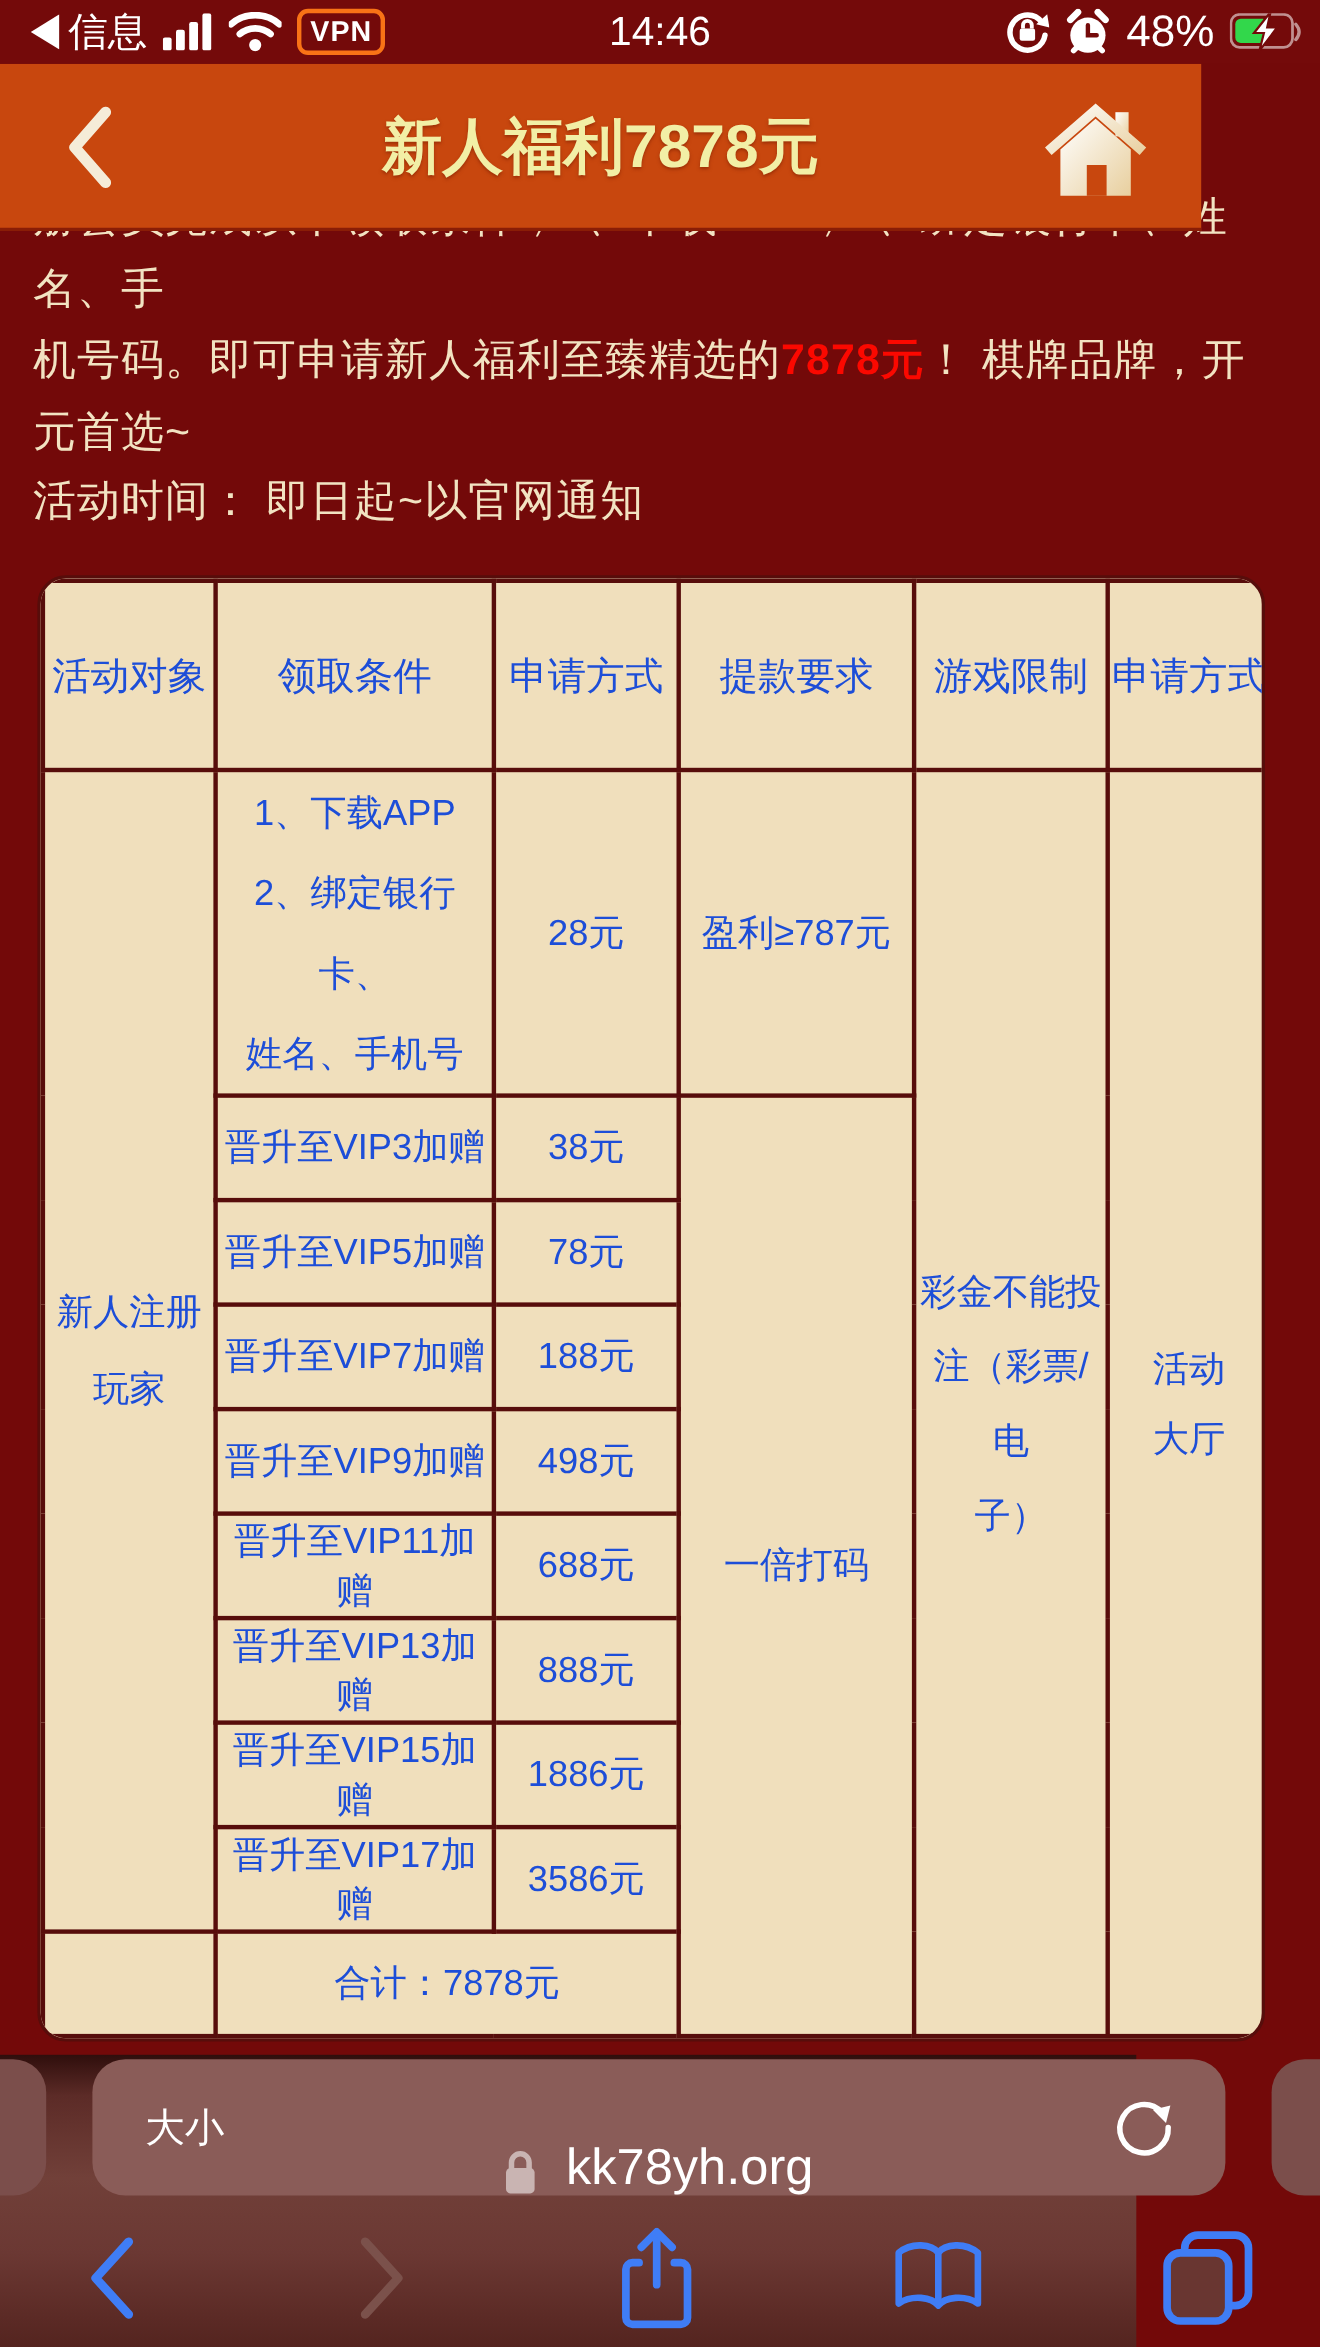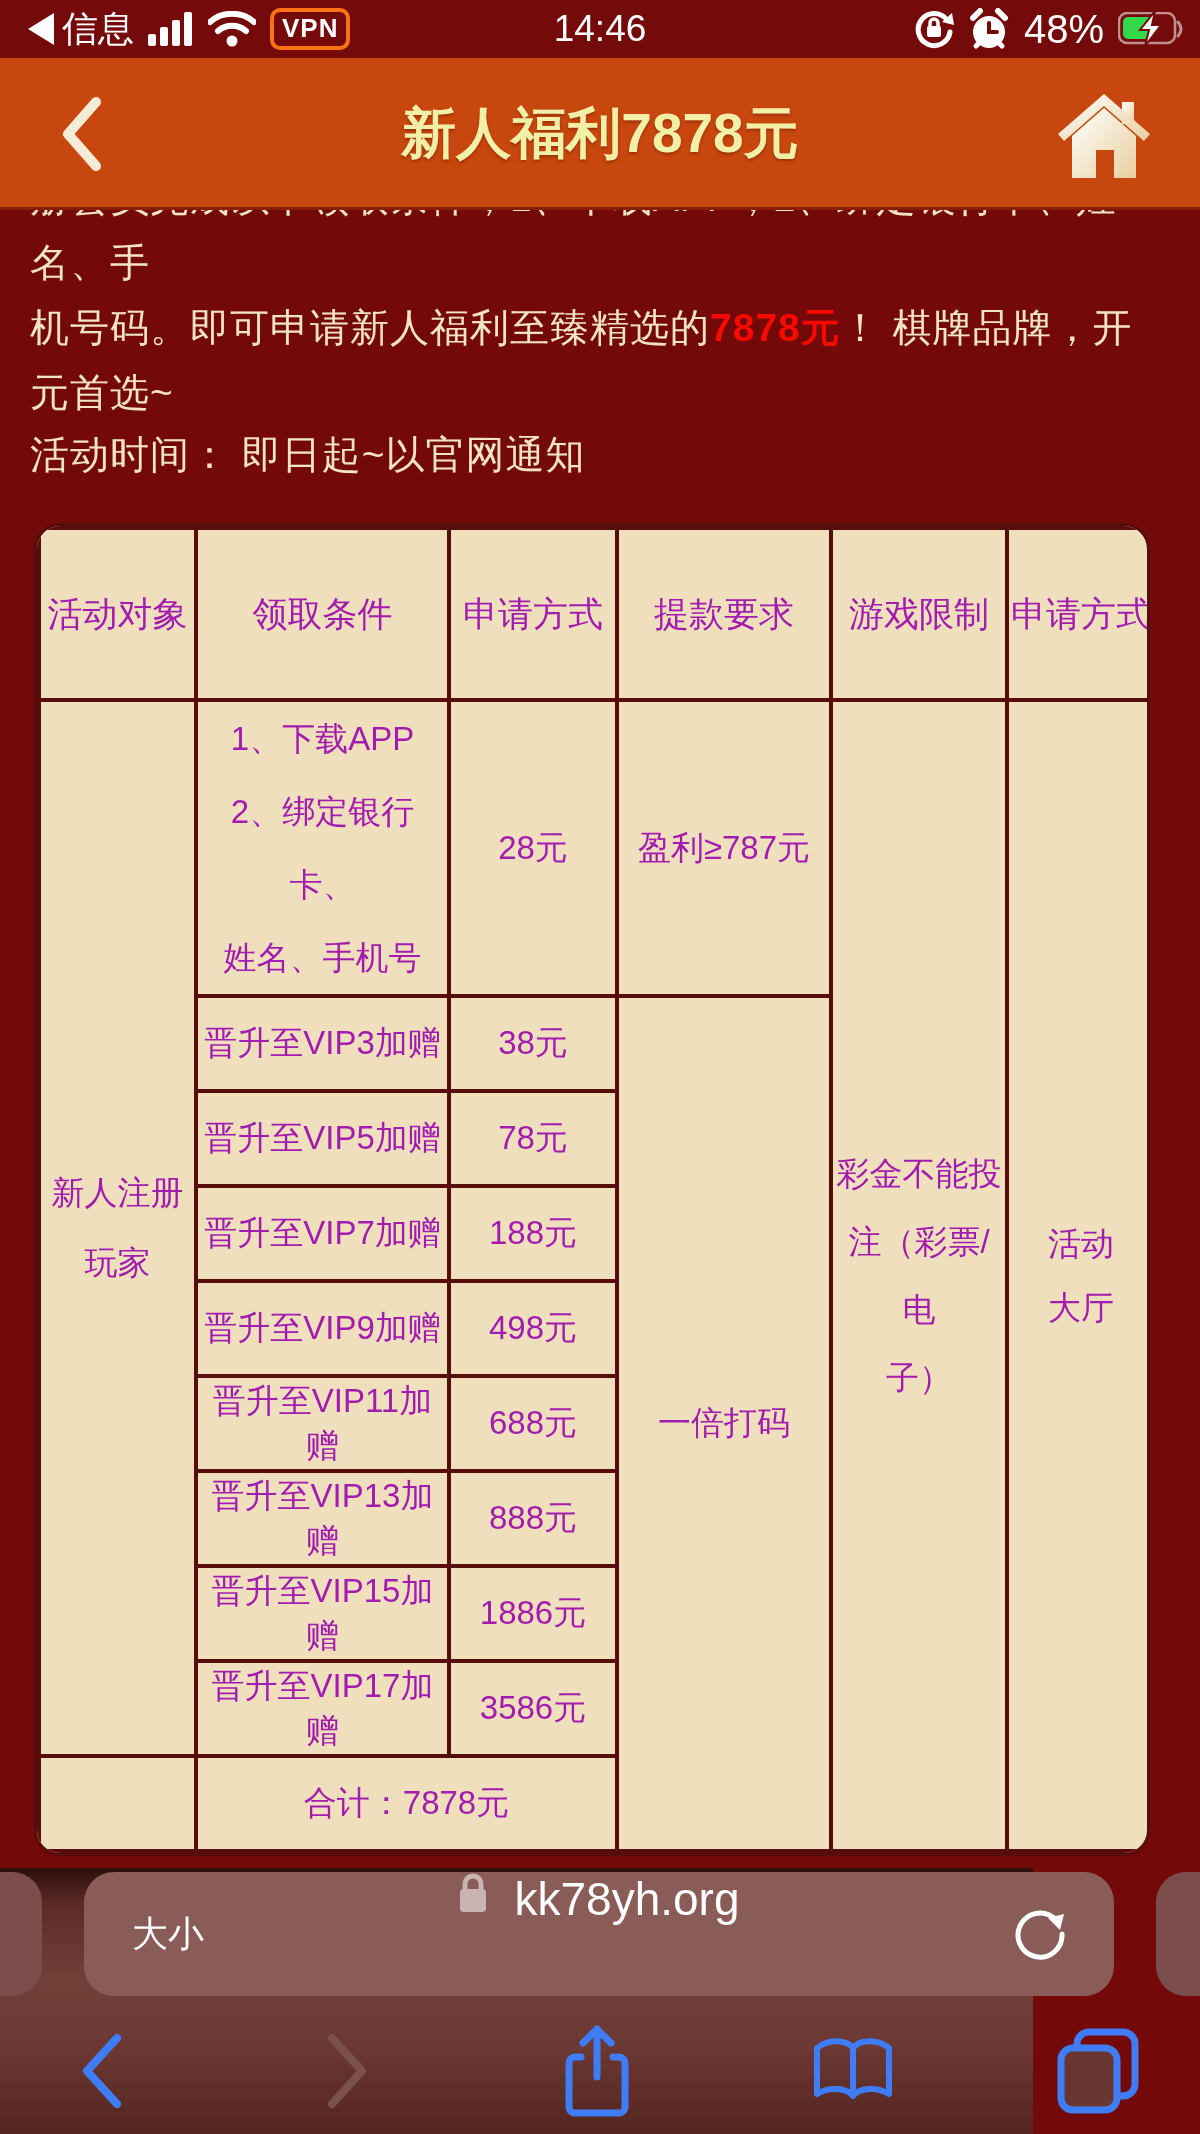--- a/index.html
+++ b/index.html
@@ -9,55 +9,55 @@
   
   .status-bar{position:absolute;left:0;top:0;width:1200px;height:58px;background:#740a0a;color:#fff;z-index:10;}
   .sb-left{position:absolute;left:28px;top:0;height:58px;display:flex;align-items:center;gap:14px;}
   .sb-backapp{display:flex;align-items:center;gap:8px;font-size:36px;font-weight:500;}
   .sb-time{position:absolute;left:0;right:0;top:0;height:58px;display:flex;align-items:center;justify-content:center;font-size:37px;font-weight:400;}
   .sb-right{position:absolute;right:16px;top:0;height:58px;display:flex;align-items:center;gap:14px;}
   .sb-pct{font-size:40px;font-weight:500;}
   .vpn-badge{border:4px solid #f97316;border-radius:10px;padding:1px 8px 2px;font-size:26px;font-weight:700;letter-spacing:1px;}
 
   
-  .app-header{position:absolute;left:0;top:58px;width:1200px;height:152px;background:#c8470e;z-index:5;
+  .app-header{position:absolute;left:0;top:58px;width:1092px;height:152px;background:#c8470e;z-index:5;
     box-shadow:0 -3px 0 #8a1d06 inset;}
   .hdr-title{position:absolute;left:0;right:0;top:0;height:152px;display:flex;align-items:center;justify-content:center;
     font-size:55px;font-weight:700;color:#f2efa6;text-shadow:0 2px 3px rgba(120,30,0,.55);}
   .hdr-back{position:absolute;left:52px;top:36px;width:60px;height:80px;cursor:pointer;}
   .hdr-home{position:absolute;right:48px;top:30px;width:96px;height:96px;cursor:pointer;}
 
   
   .intro{position:absolute;left:30px;top:165px;width:1140px;color:#f2e3c2;font-size:39px;line-height:65px;letter-spacing:1px;z-index:1;}
   .intro .hl{color:#fb0800;font-weight:700;}
   .schedule{position:absolute;left:30px;top:428px;width:1140px;color:#f2e3c2;font-size:39px;letter-spacing:1px;z-index:1;}
 
   
   .table-wrap{position:absolute;left:34px;top:523px;width:1116px;border-radius:26px;overflow:hidden;
     background:#f0dfbc;border:3px solid #570d0b;z-index:1;}
   table.promo{width:100%;border-collapse:collapse;table-layout:fixed;}
   table.promo th,table.promo td{border:4px solid #570d0b;text-align:center;vertical-align:middle;
-    color:#a21caf;font-size:33px;font-weight:500;padding:0 2px;}
+    color:#1d4ed8;font-size:33px;font-weight:500;padding:0 2px;}
   table.promo th{font-size:35px;}
   tr.rh{height:172px;} tr.r1{height:218px;} tr.rv{height:95px;} tr.rt{height:95px;}
   .pre{white-space:pre-line;}
   td.cell-cond1{line-height:73px;}
   td.cell-audience{line-height:70px;}
   td.cell-gamelimit{line-height:68px;}
   td.cell-apply{line-height:64px;}
   td.cell-total{color:#f60f0f;font-size:37px;font-weight:700;}
 
   
   .chrome{position:absolute;left:0;top:1868px;width:1033px;height:266px;
     background:linear-gradient(180deg,#2f0e0c 0%,#5c2b27 14%,#714039 42%,#6b3833 68%,#54241f 100%);z-index:6;}
   .url-pill{position:absolute;left:84px;top:4px;width:1030px;height:124px;border-radius:30px;background:#8a5c58;cursor:pointer;}
   .stub-pill{position:absolute;top:4px;width:76px;height:124px;border-radius:30px;background:#7b4e4b;}
   .stub-left{left:-34px;} .stub-right{left:1156px;}
   .pill-size{position:absolute;left:48px;top:0;height:124px;display:flex;align-items:center;font-size:36px;color:#fff;cursor:pointer;}
-  .pill-center{position:absolute;left:0;right:0;top:0;height:124px;display:flex;align-items:flex-start;justify-content:center;gap:26px;}
+  .pill-center{position:absolute;left:0;right:0;top:0;height:124px;display:flex;align-items:flex-end;justify-content:center;gap:26px;}
   .pill-url{font-size:46px;color:#fff;}
   .pill-reload{position:absolute;right:46px;top:34px;width:56px;height:56px;cursor:pointer;}
   .toolbar{position:absolute;left:0;top:140px;width:1200px;height:126px;}
   .tb-btn{position:absolute;top:0;width:110px;height:126px;display:flex;align-items:center;justify-content:center;cursor:pointer;}
 </style>
 </head>
 <body>
 
 <div class="screen">
 

